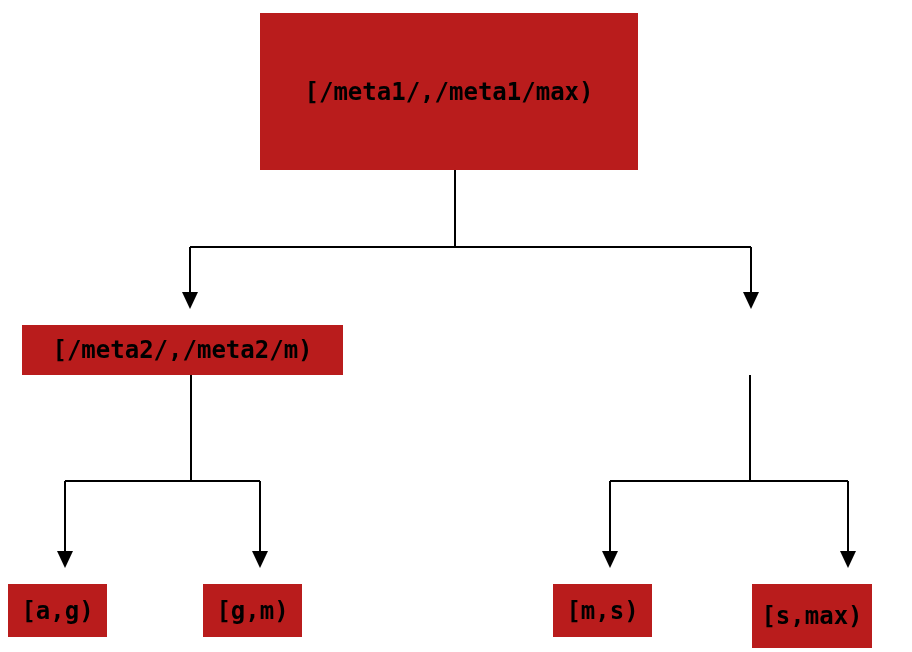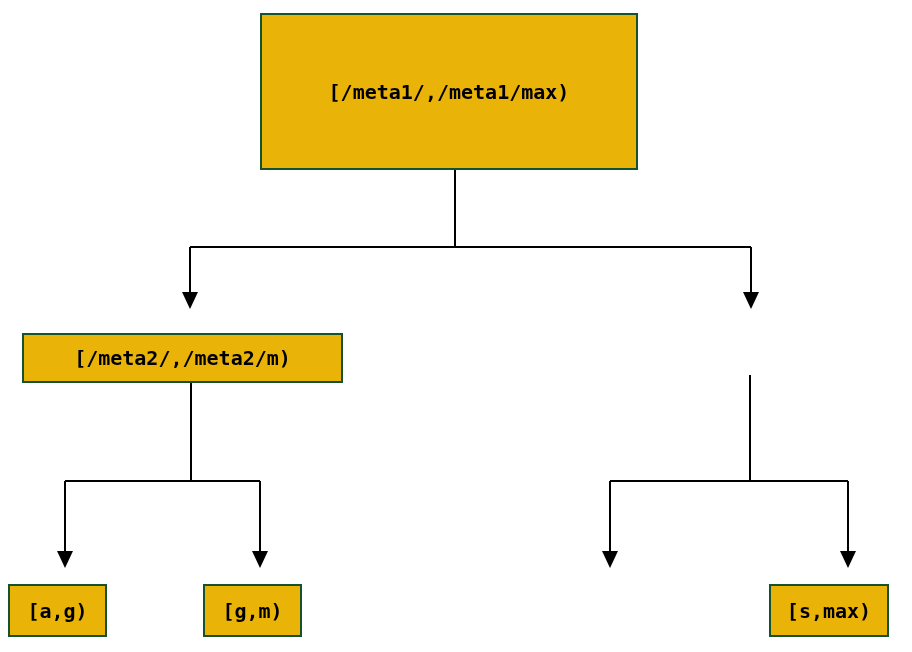--- a/index.html
+++ b/index.html
@@ -18,38 +18,38 @@
   .edges {
     position: absolute;
     left: 0;
     top: 0;
     width: 912px;
     height: 652px;
   }
   .node {
     position: absolute;
     box-sizing: border-box;
-    border: 2px solid #14532d;
-    background: #eab308;
+    border: 2px solid #b91c1c;
+    background: #b91c1c;
     display: flex;
     align-items: center;
     justify-content: center;
     color: #000000;
-    font-size: 20px;
+    font-size: 24px;
     font-weight: bold;
     white-space: nowrap;
     letter-spacing: 0px;
   }
   .node-root    { left: 260px; top: 13px;  width: 378px; height: 157px; }
-  .node-l2-left { left: 22px;  top: 325px; width: 321px; height: 50px; margin-top: 8px;  }
+  .node-l2-left { left: 22px;  top: 325px; width: 321px; height: 50px;  }
   .node-l2-right{ left: 582px; top: 325px; width: 320px; height: 50px;  }
   .node-leaf-1  { left: 8px;   top: 584px; width: 99px;  height: 53px;  }
   .node-leaf-2  { left: 203px; top: 584px; width: 99px;  height: 53px;  }
   .node-leaf-3  { left: 553px; top: 584px; width: 99px;  height: 53px;  }
-  .node-leaf-4  { left: 769px; top: 584px; width: 120px; height: 53px;  }
+  .node-leaf-4  { left: 752px; top: 584px; width: 120px; height: 64px;  }
   .edge-line {
     stroke: #000000;
     stroke-width: 2;
     fill: none;
   }
   .edge-head {
     fill: #000000;
     stroke: none;
   }
 </style>
@@ -98,18 +98,21 @@
 
 
   <div class="node node-leaf-2">
     <span>[g,m)</span>
   </div>
 
   <div class="node node-leaf-1">
     <span>[a,g)</span>
   </div>
 
+  <div class="node node-leaf-3">
+    <span>[m,s)</span>
+  </div>
 
   <div class="node node-leaf-4">
     <span>[s,max)</span>
   </div>
 
 </div>
 
 </body></html>

